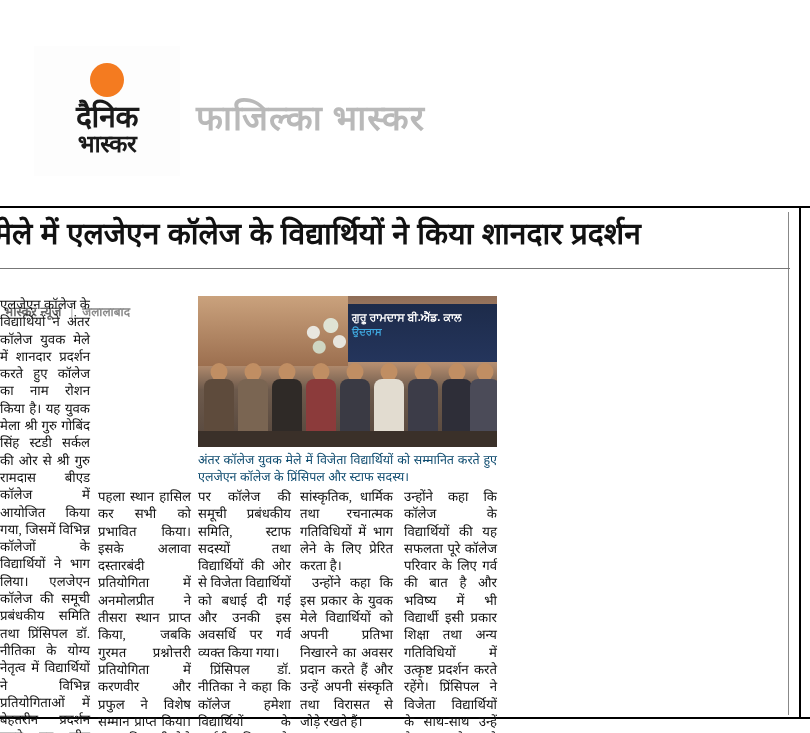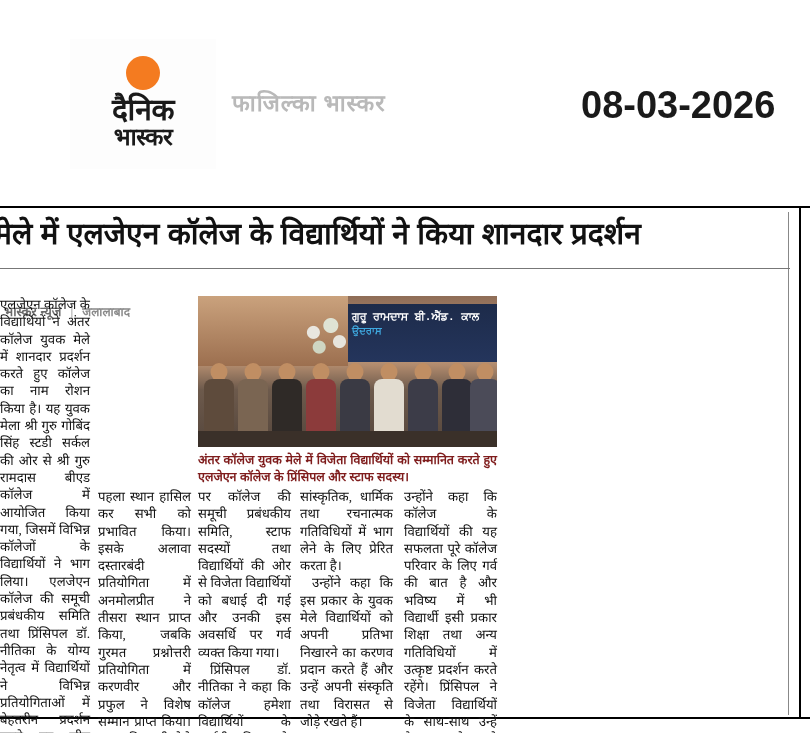--- a/index.html
+++ b/index.html
@@ -13,25 +13,24 @@
     overflow: hidden;
     font-family: "Liberation Serif", serif;
     color: #1a1a1a;
     position: relative;
   }
 
   
   .masthead {
     position: absolute;
     left: 0;
-    top: 8px;
+    top: 15px;
     width: 694px;
     height: 196px;
     background: #ffffff;
-    margin-left: 36px;
   }
   .logo-box {
     position: absolute;
     left: 34px;
     top: 31px;
     width: 146px;
     height: 130px;
     background: #fdfdfd;
     display: flex;
     flex-direction: column;
@@ -60,21 +59,21 @@
     line-height: 26px;
     color: #1a1a1a;
     letter-spacing: -0.5px;
   }
   .edition-name {
     position: absolute;
     left: 196px;
     top: 78px;
     font-family: "Liberation Serif", serif;
     font-weight: bold;
-    font-size: 23px;
+    font-size: 35px;
     color: #b9b9b9;
     letter-spacing: 1px;
     white-space: nowrap;
   }
   .edition-date {
     position: absolute;
     left: 545px;
     top: 76px;
     font-family: "Liberation Sans", sans-serif;
     font-weight: bold;
@@ -204,21 +203,21 @@
       linear-gradient(to bottom, #8f6d57 0%, #a8836a 18%, #caa98c 34%, #b08a6d 46%, #6d5a4c 62%, #55463c 100%);
   }
   .photo-banner {
     position: absolute;
     left: 150px;
     top: 8px;
     width: 149px;
     height: 58px;
     background: linear-gradient(to bottom, #1d2b4a, #24355c);
     color: #ffffff;
-    font-family: Liberation Mono, monospace;
+    font-family: Liberation Sans, sans-serif;
     font-weight: bold;
     font-size: 11px;
     padding: 6px 4px;
     box-sizing: border-box;
     line-height: 14px;
     white-space: nowrap;
     overflow: hidden;
   }
   .photo-banner .b2 { color: #3fa9e0; font-size: 10px; }
   .photo-stage {
@@ -273,40 +272,39 @@
     height: 16px;
     background: #3a3029;
   }
 
   .photo-caption {
     position: absolute;
     left: 198px;
     top: 452px;
     width: 299px;
     font-family: "Liberation Sans", sans-serif;
-    font-weight: bold;
+    font-weight: normal;
     font-size: 12.5px;
     line-height: 17px;
-    color: #7f1d1d;
+    color: #0c4a6e;
     text-align: justify;
   }
 </style>
 </head>
 <body>
 
 <div class="masthead">
 
   <div class="logo-box">
     <div class="logo-sun"></div>
     <div class="logo-line1">दैनिक</div>
     <div class="logo-line2">भास्कर</div>
   </div>
 
   <div class="edition-name">फाजिल्का भास्कर</div>
-  <div class="edition-date">08-03-2026</div>
 </div>
 
 <div class="rule rule-top"></div>
 <div class="rule rule-bottom"></div>
 <div class="rule rule-right-outer"></div>
 <div class="rule rule-right-inner"></div>
 
 <div class="headline">मेले में एलजेएन कॉलेज के विद्यार्थियों ने किया शानदार प्रदर्शन</div>
 
 <div class="rule rule-under-head"></div>
@@ -374,18 +372,18 @@
   <p class="noindent">पहला स्थान हासिल कर सभी को प्रभावित किया। इसके अलावा दस्तारबंदी प्रतियोगिता में अनमोलप्रीत ने तीसरा स्थान प्राप्त किया, जबकि गुरमत प्रश्नोत्तरी प्रतियोगिता में करणवीर और प्रफुल ने विशेष सम्मान प्राप्त किया। युवक विरासती मेले के परिणाम घोषित होने के बाद कॉलेज में खुशी का माहौल देखने को मिला। इस अवसर</p>
 </div>
 
 <div class="col col3">
   <p class="noindent">पर कॉलेज की समूची प्रबंधकीय समिति, स्टाफ सदस्यों तथा विद्यार्थियों की ओर से विजेता विद्यार्थियों को बधाई दी गई और उनकी इस अवसर्धि पर गर्व व्यक्त किया गया।</p>
   <p>प्रिंसिपल डॉ. नीतिका ने कहा कि कॉलेज हमेशा विद्यार्थियों के सर्वांगीण विकास के लिए प्रतिबद्ध है और उन्हें शिक्षा के साथ-साथ</p>
 </div>
 
 <div class="col col4">
   <p class="noindent">सांस्कृतिक, धार्मिक तथा रचनात्मक गतिविधियों में भाग लेने के लिए प्रेरित करता है।</p>
-  <p>उन्होंने कहा कि इस प्रकार के युवक मेले विद्यार्थियों को अपनी प्रतिभा निखारने का करणव प्रदान करते हैं और उन्हें अपनी संस्कृति तथा विरासत से जोड़े रखते हैं।</p>
+  <p>उन्होंने कहा कि इस प्रकार के युवक मेले विद्यार्थियों को अपनी प्रतिभा निखारने का अवसर प्रदान करते हैं और उन्हें अपनी संस्कृति तथा विरासत से जोड़े रखते हैं।</p>
 </div>
 
 <div class="col col5">
   <p class="noindent">उन्होंने कहा कि कॉलेज के विद्यार्थियों की यह सफलता पूरे कॉलेज परिवार के लिए गर्व की बात है और भविष्य में भी विद्यार्थी इसी प्रकार शिक्षा तथा अन्य गतिविधियों में उत्कृष्ट प्रदर्शन करते रहेंगे। प्रिंसिपल ने विजेता विद्यार्थियों के साथ-साथ उन्हें तैयार करने वाले अध्यापकों और स्टाफ सदस्यों की भी सराहना की और कहा कि उनकी मेहनत और मार्गदर्शन से ही विद्यार्थी यह सफलता हासिल कर सके हैं।</p>
 </div>
 
 </body></html>

